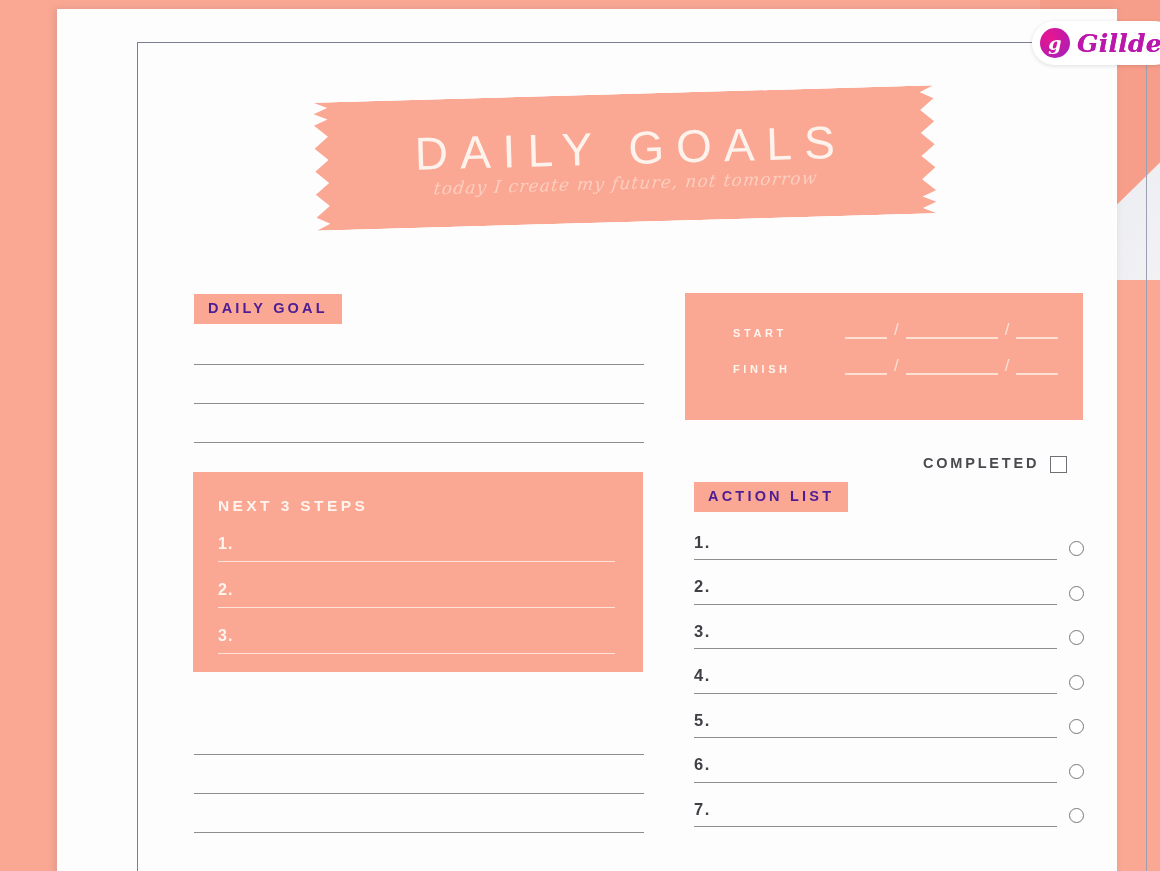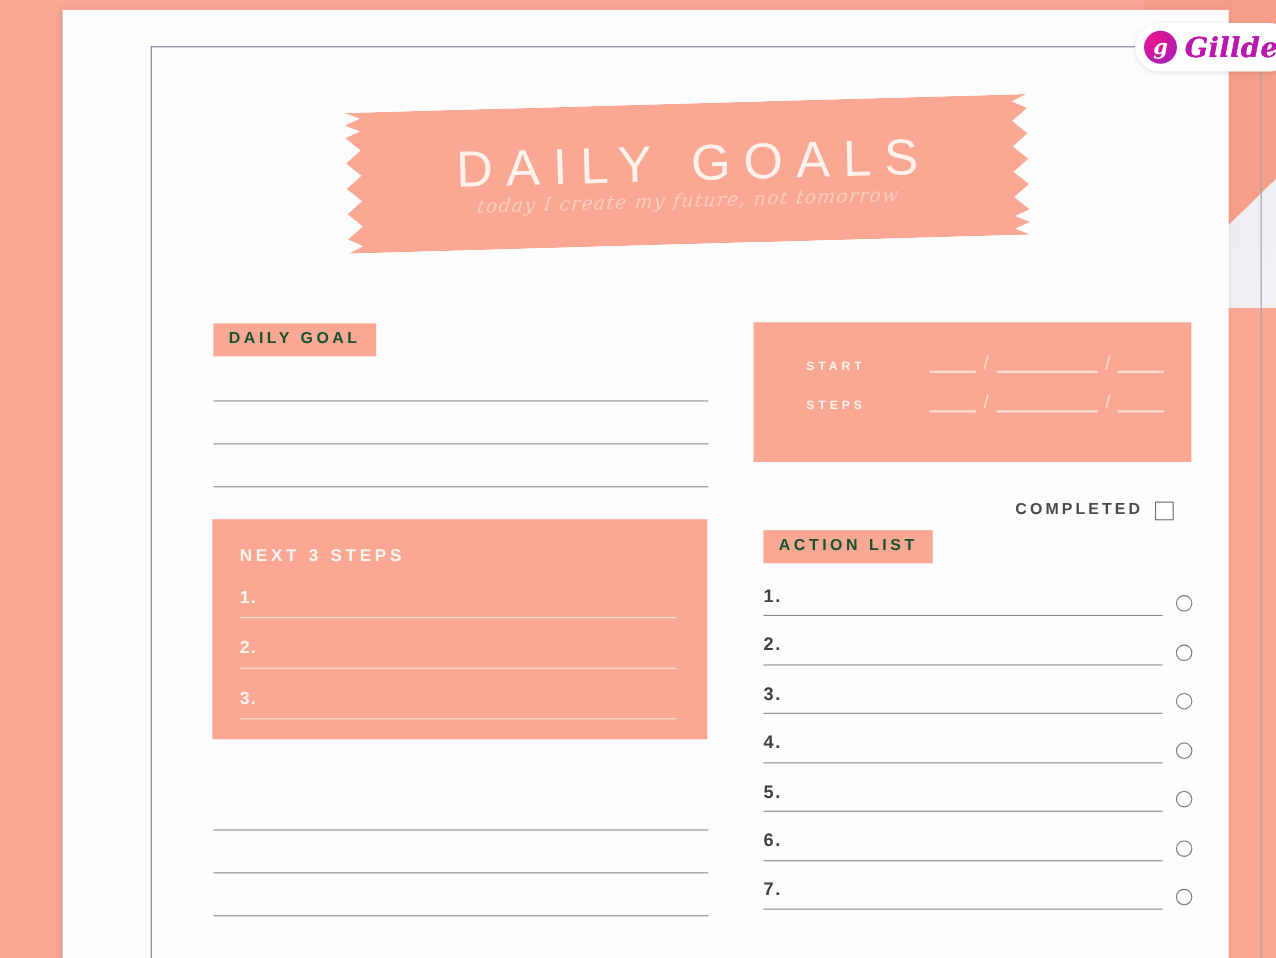--- a/index.html
+++ b/index.html
@@ -165,21 +165,21 @@
     color: #fdd7c9;
     opacity: .82;
     transform: skewX(-8deg);
     line-height: 1;
   }
 
   
   .chip {
     display: inline-block;
     background: #faa793;
-    color: #14532d;
+    color: #4c1d95;
     font-size: 14.5px;
     font-weight: bold;
     letter-spacing: 3.2px;
     padding: 7px 14px 8px 14px;
     line-height: 1;
     text-align: center;
   }
 
   
   .rule {
@@ -356,21 +356,21 @@
         <span class="date-label">START</span>
         <span class="date-blanks">
           <span class="blank blank-s"></span>
           <span class="slash">/</span>
           <span class="blank blank-m"></span>
           <span class="slash">/</span>
           <span class="blank blank-s"></span>
         </span>
       </div>
       <div class="date-row">
-        <span class="date-label">STEPS</span>
+        <span class="date-label">FINISH</span>
         <span class="date-blanks">
           <span class="blank blank-s"></span>
           <span class="slash">/</span>
           <span class="blank blank-m"></span>
           <span class="slash">/</span>
           <span class="blank blank-s"></span>
         </span>
       </div>
     </div>
 

